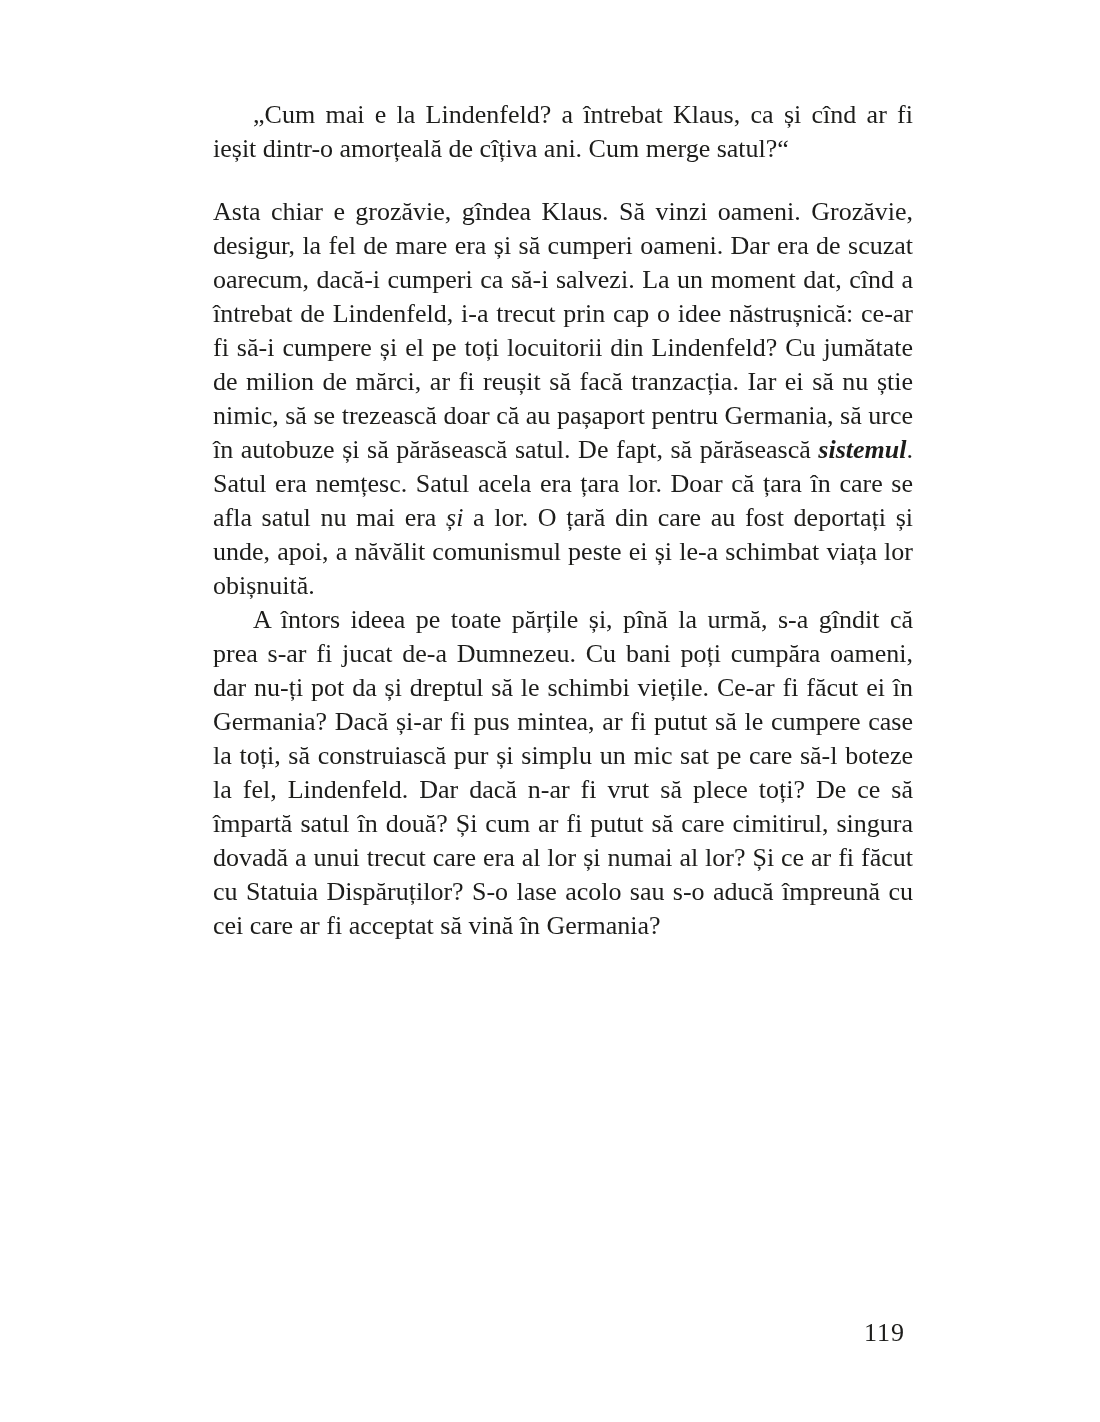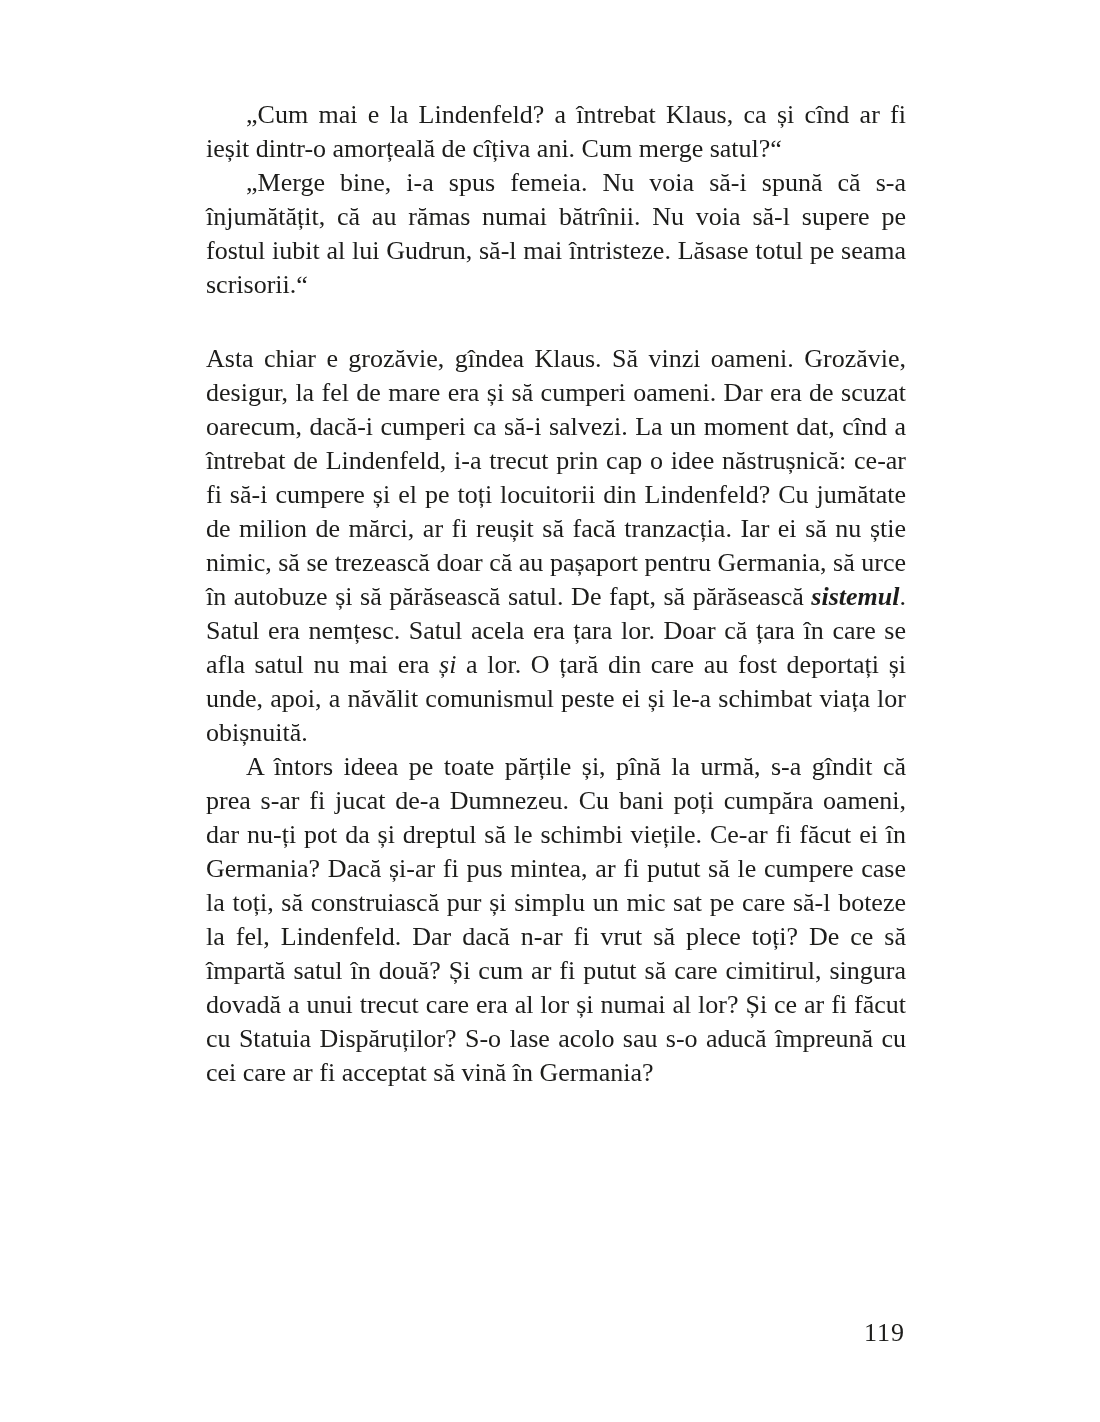--- a/index.html
+++ b/index.html
@@ -11,37 +11,37 @@
       position: relative;
       width: 1100px;
       height: 1422px;
       background: #ffffff;
       overflow: hidden;
       font-family: "Liberation Serif", "DejaVu Serif", serif;
       color: #1d1d1b;
     }
     .text-block {
       position: absolute;
-      left: 206px;
+      left: 213px;
       top: 98px;
       width: 700px;
       font-size: 26px;
       line-height: 34px;
       text-align: justify;
       text-justify: inter-word;
     }
     .para {
       margin: 0;
       padding: 0;
     }
     .para.indent {
       text-indent: 40px;
     }
     .para.block-start {
-      margin-top: 40px;
+      margin-top: 29px;
       text-indent: 0;
     }
     .bold-italic {
       font-weight: bold;
       font-style: italic;
     }
     em {
       font-style: italic;
     }
     .page-number {
@@ -52,18 +52,17 @@
       letter-spacing: 1px;
       color: #1d1d1b;
     }
   </style>
 </head>
 <body>
 
 <div class="page">
   <main class="text-block">
     <p class="para indent">„Cum mai e la Lindenfeld? a întrebat Klaus, ca și cînd ar fi ieșit dintr-o amorțeală de cîțiva ani. Cum merge satul?“</p>
-    <p class="para indent">„Merge bine, i-a spus femeia. Nu voia să-i spună că s-a înjumătățit, că au rămas numai bătrînii. Nu voia să-l supere pe fostul iubit al lui Gudrun, să-l mai întristeze. Lăsase totul pe seama scrisorii.“</p>
     <p class="para block-start"><span>Asta chiar e grozăvie, gîndea Klaus. Să vinzi oameni. Grozăvie, desigur, la fel de mare era și să cumperi oameni. Dar era de scuzat oarecum, dacă-i cumperi ca să-i salvezi. La un moment dat, cînd a întrebat de Lindenfeld, i-a trecut prin cap o idee năstrușnică: ce-ar fi să-i cumpere și el pe toți locuitorii din Lindenfeld? Cu jumătate de milion de mărci, ar fi reușit să facă tranzacția. Iar ei să nu știe nimic, să se trezească doar că au pașaport pentru Germania, să urce în autobuze și să părăsească satul. De fapt, să părăsească </span><em class="bold-italic">sistemul</em><span>. Satul era nemțesc. Satul acela era țara lor. Doar că țara în care se afla satul nu mai era </span><em>și</em><span> a lor. O țară din care au fost deportați și unde, apoi, a năvălit comunismul peste ei și le-a schimbat viața lor obișnuită.</span></p>
     <p class="para indent">A întors ideea pe toate părțile și, pînă la urmă, s-a gîndit că prea s-ar fi jucat de-a Dumnezeu. Cu bani poți cumpăra oameni, dar nu-ți pot da și dreptul să le schimbi viețile. Ce-ar fi făcut ei în Germania? Dacă și-ar fi pus mintea, ar fi putut să le cumpere case la toți, să construiască pur și simplu un mic sat pe care să-l boteze la fel, Lindenfeld. Dar dacă n-ar fi vrut să plece toți? De ce să împartă satul în două? Și cum ar fi putut să care cimitirul, singura dovadă a unui trecut care era al lor și numai al lor? Și ce ar fi făcut cu Statuia Dispăruților? S-o lase acolo sau s-o aducă împreună cu cei care ar fi acceptat să vină în Germania?</p>
   </main>
   <div class="page-number">119</div>
 </div>
 
 </body></html>

